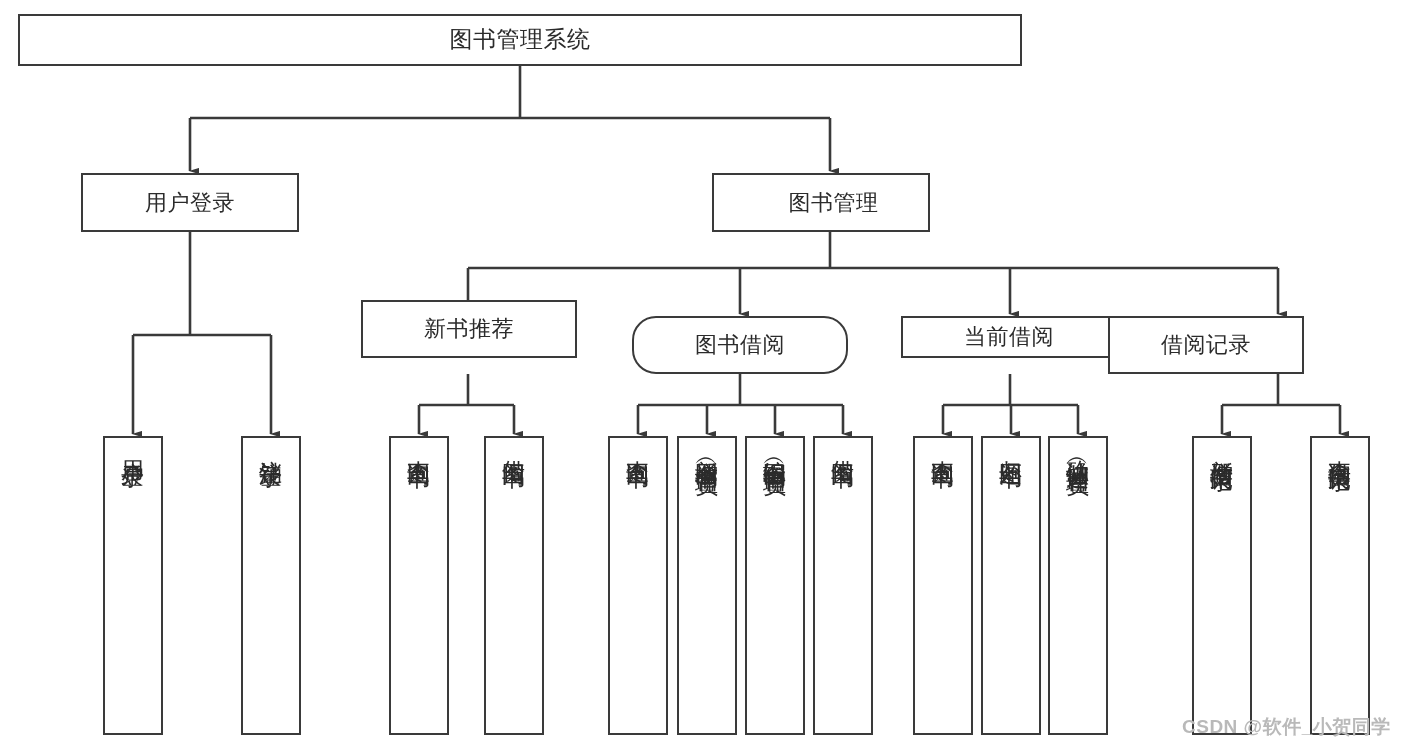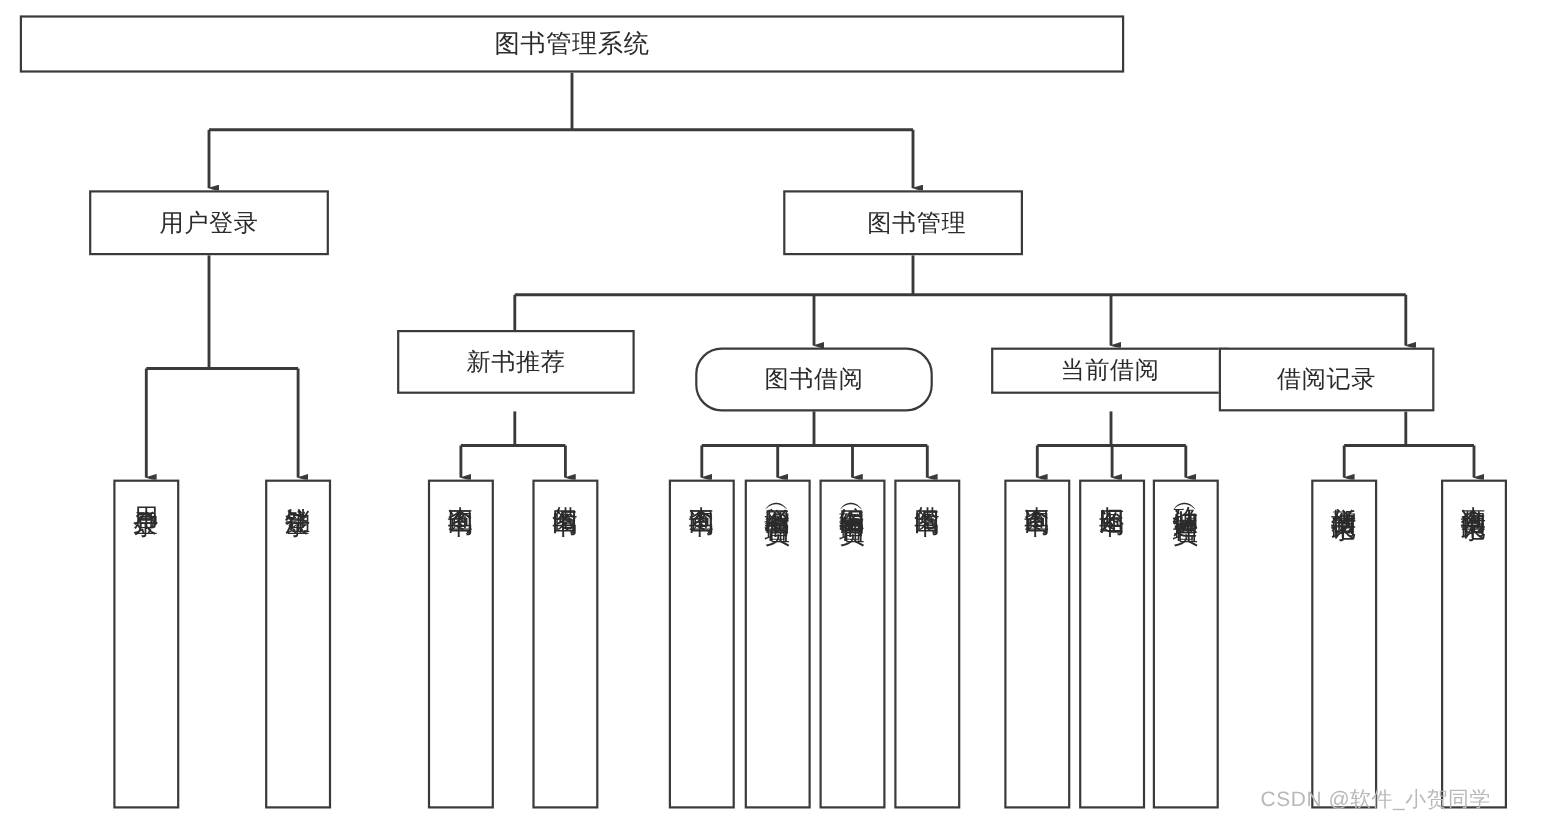--- a/index.html
+++ b/index.html
@@ -213,15 +213,15 @@
   </div>
 
   <div class="node vertical" style="left:1192px; top:436px; width:60px; height:299px;">
     <span class="node-label">新增借阅记录</span>
   </div>
 
   <div class="node vertical" style="left:1310px; top:436px; width:60px; height:299px;">
     <span class="node-label">查询借阅记录</span>
   </div>
 
-  <div class="watermark" style="left:1146px; top:714px;">CSDN @软件_小贺同学</div>
+  <div class="watermark" style="left:1182px; top:714px;font-weight:bold;">CSDN @软件_小贺同学</div>
 
 </div>
 
 </body></html>

